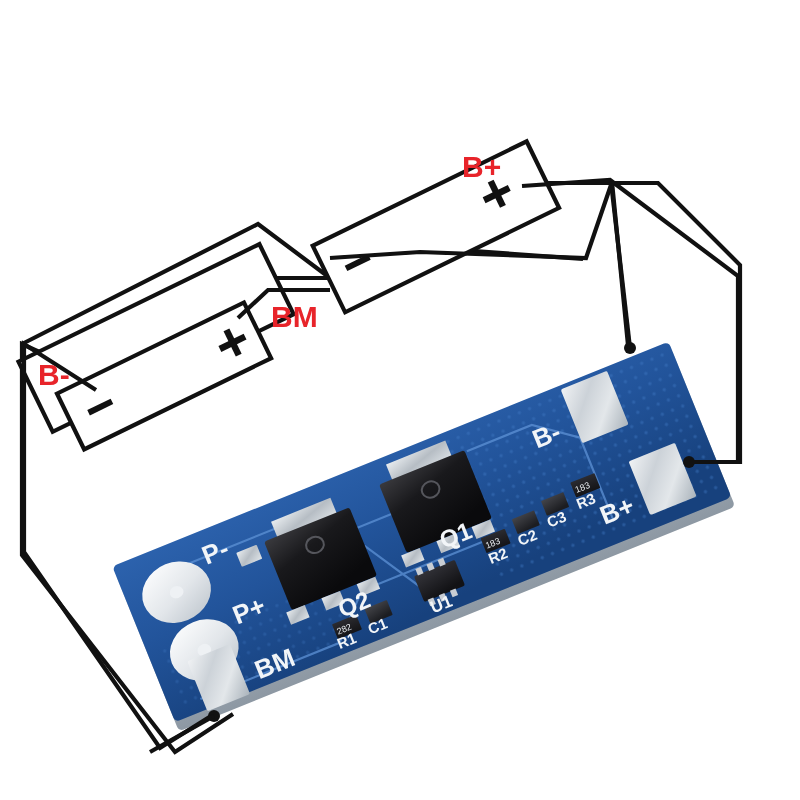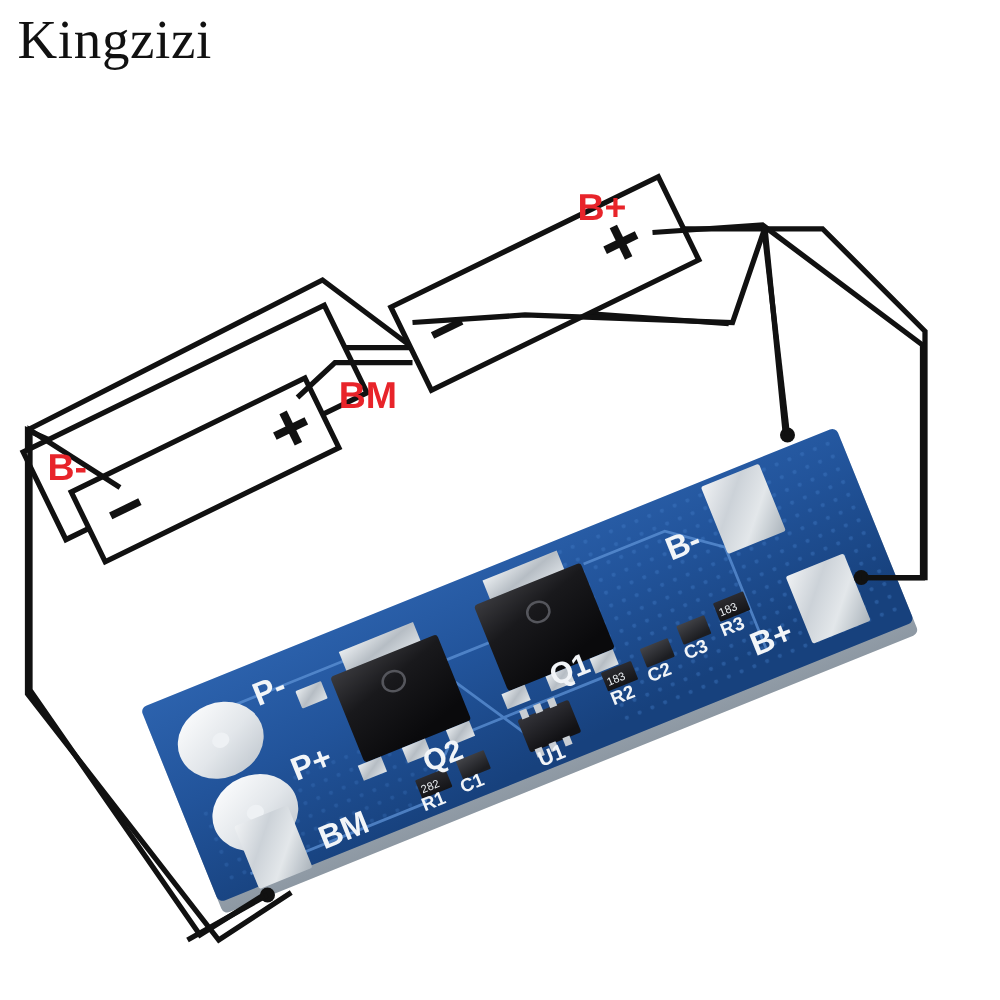--- a/index.html
+++ b/index.html
@@ -34,21 +34,20 @@
   }
   #lbl-bminus{left:38px;top:358px;font-size:30px;}
   #lbl-bm{left:271px;top:300px;font-size:30px;}
   #lbl-bplus{left:462px;top:150px;font-size:30px;}
 </style>
 </head>
 <body>
 
 <div id="stage">
 
-  <div id="watermark">Kingzizi</div>
 
   <svg class="diagram-svg" viewBox="0 0 800 800">
     <defs>
       <linearGradient id="gBoard" x1="0" y1="0" x2="0.35" y2="1">
         <stop offset="0%" stop-color="#2c62ad"></stop>
         <stop offset="45%" stop-color="#22549b"></stop>
         <stop offset="100%" stop-color="#17417d"></stop>
       </linearGradient>
       <linearGradient id="gBoardEdge" x1="0" y1="0" x2="0" y2="1">
         <stop offset="0%" stop-color="#c9d2da"></stop>

